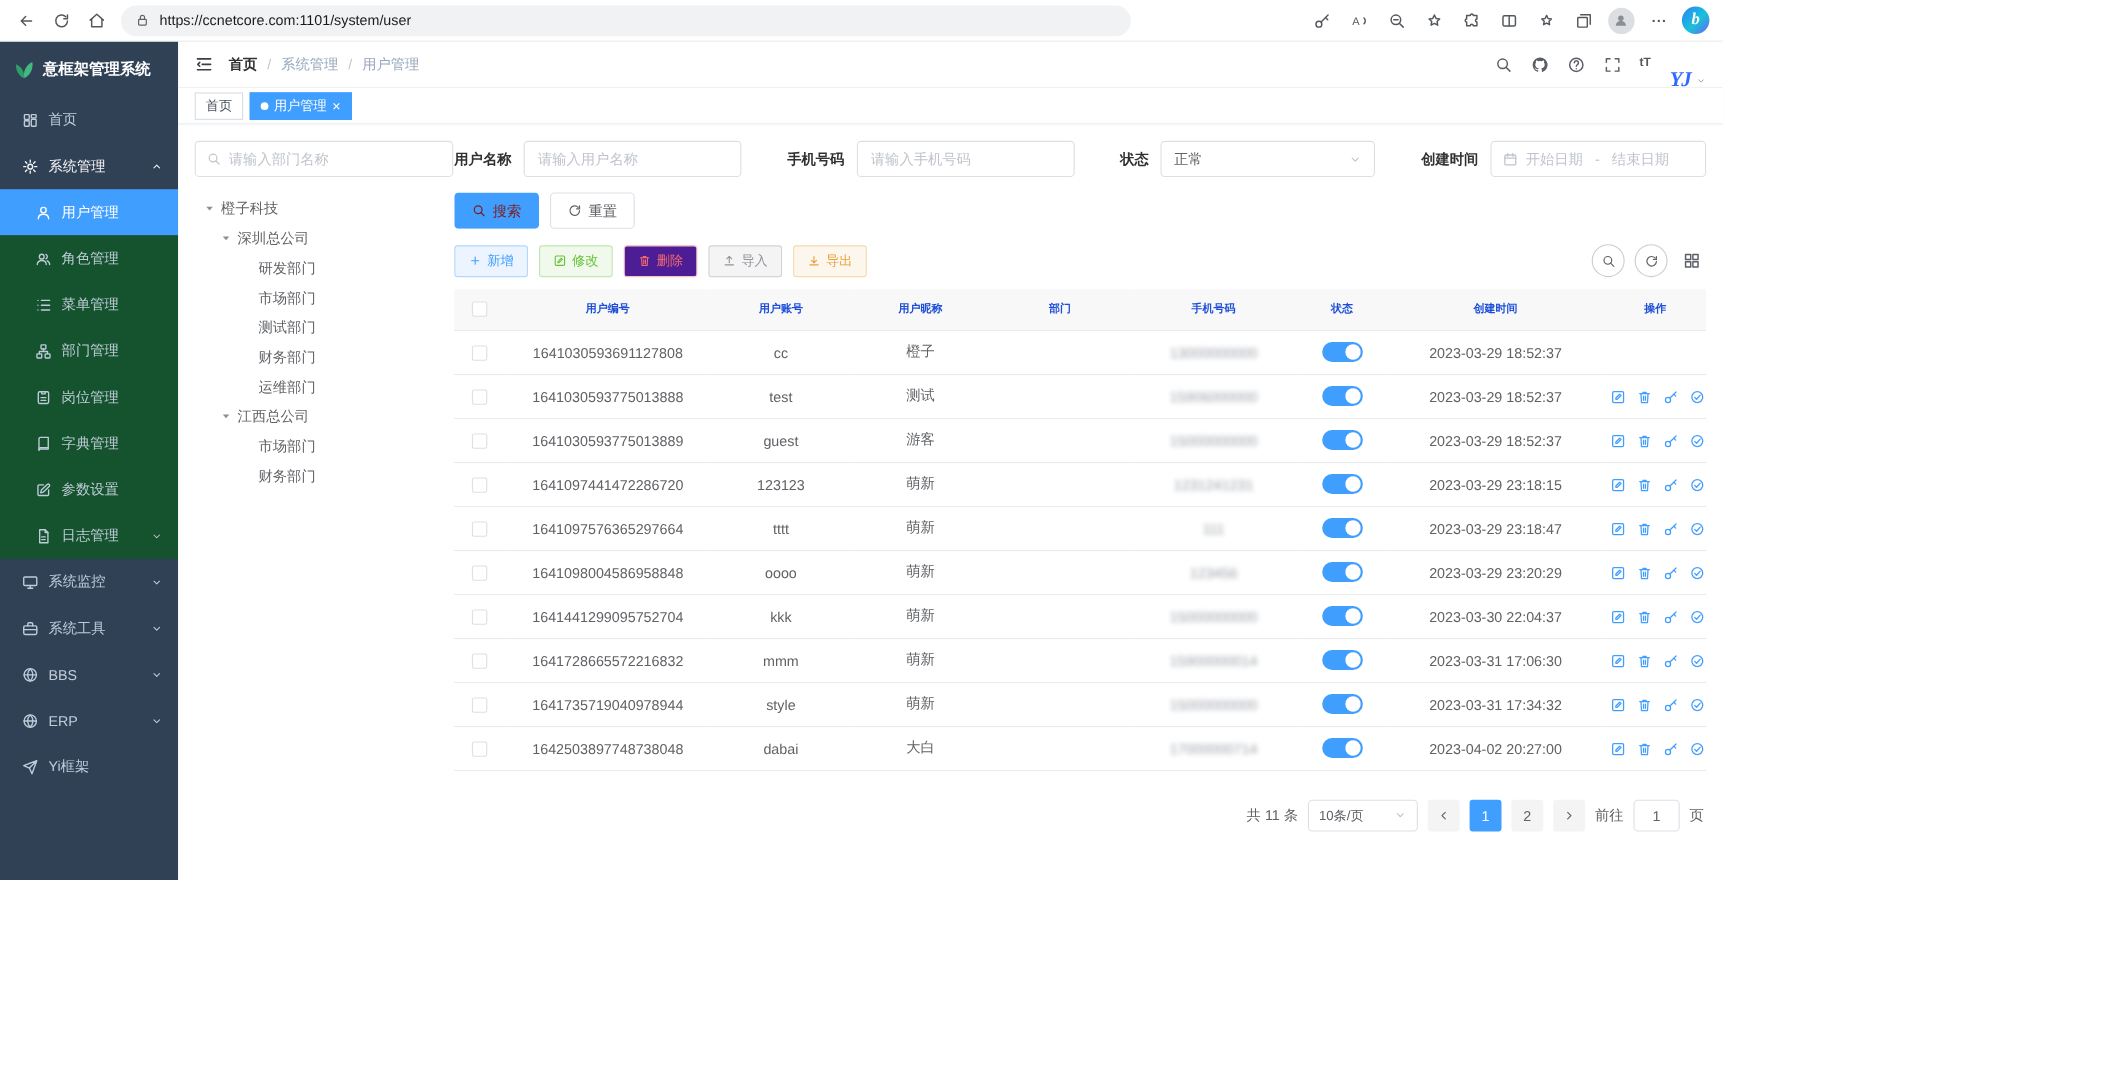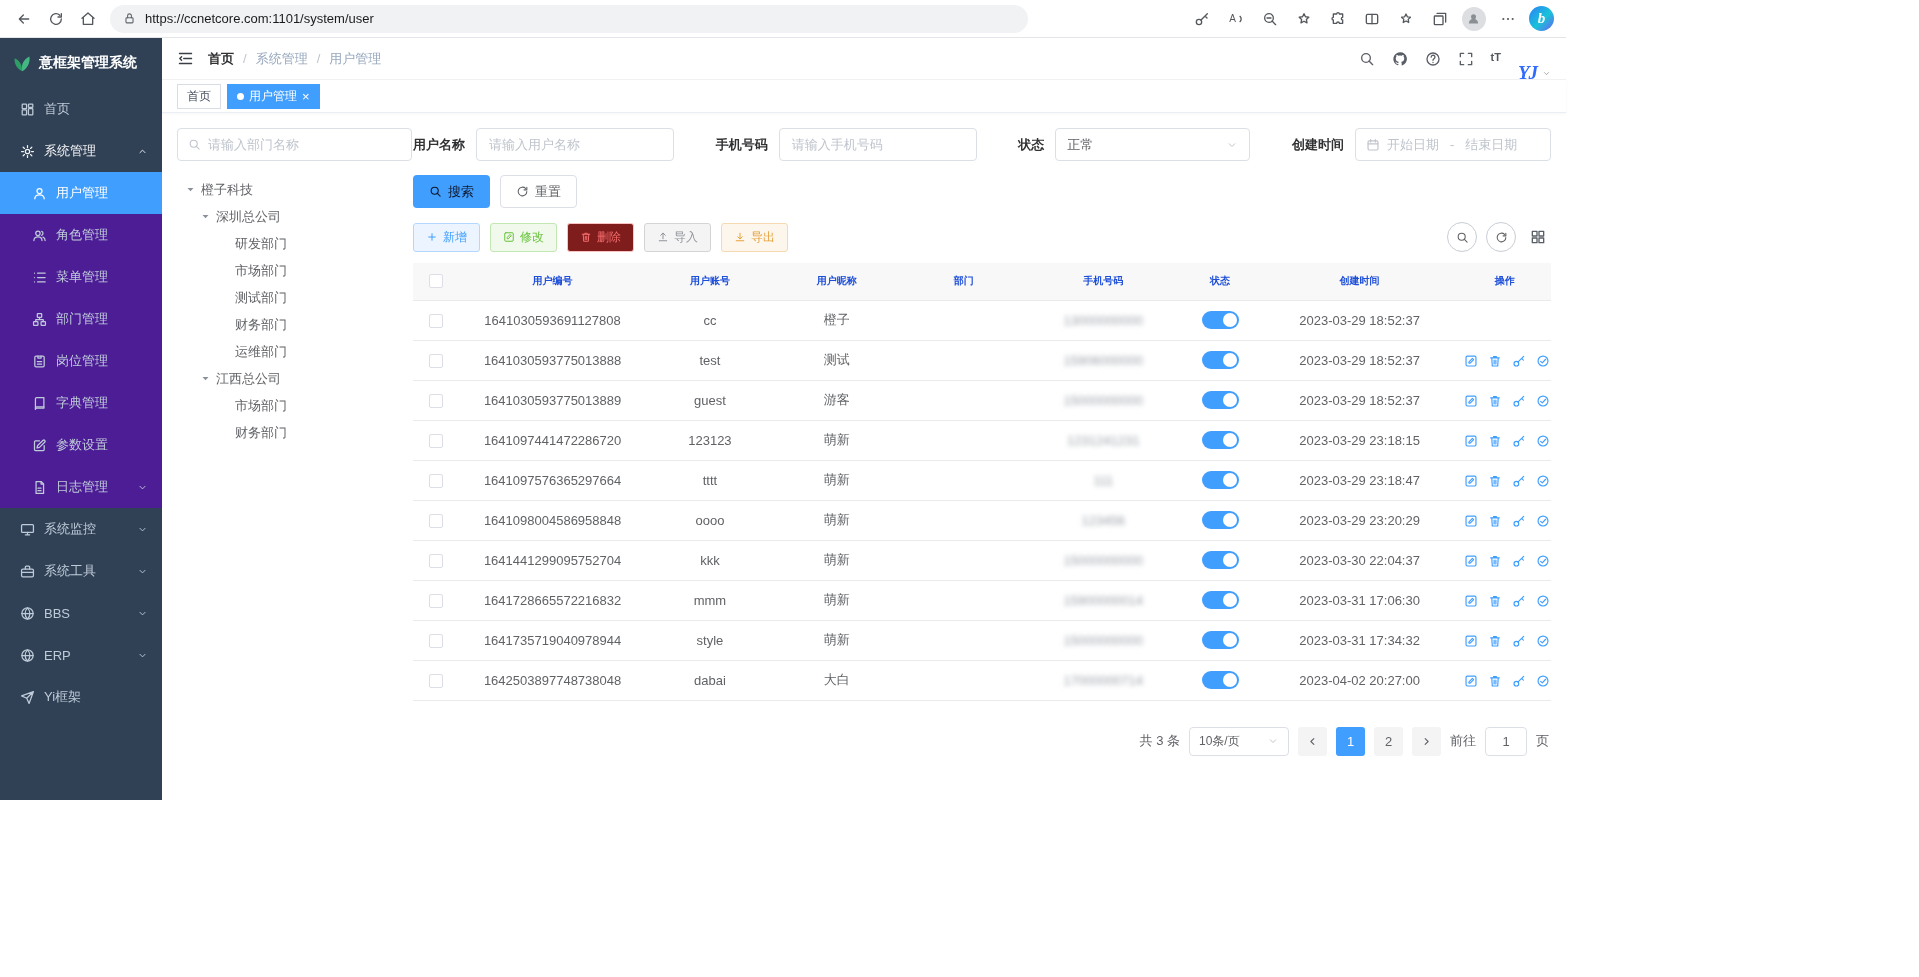--- a/index.html
+++ b/index.html
@@ -22,21 +22,21 @@
   .copilot{width:25px;height:25px;border-radius:50%;background:linear-gradient(135deg,#2d7ff9 0%,#18c3d8 55%,#6d5ef5 100%);color:#fff;display:flex;align-items:center;justify-content:center;font-weight:bold;font-style:italic;font-size:15px;font-family:"Liberation Serif",serif;}
 
   
   .app{display:flex;height:762px;background:#fff;}
   .sidebar{width:162px;background:#304156;flex-shrink:0;display:flex;flex-direction:column;overflow:hidden;}
   .logo{height:50px;display:flex;align-items:center;gap:7px;padding:0 12px;color:#fff;font-size:14px;font-weight:bold;white-space:nowrap;}
   .logo .icn{font-size:20px;display:flex;}
   .mi{height:42px;display:flex;align-items:center;gap:9px;padding:0 8px 0 20px;color:#bfcbd9;font-size:13px;cursor:pointer;white-space:nowrap;}
   .mi .icn{font-size:15px;display:flex;flex-shrink:0;}
   .mi.group{color:#f4f4f5;}
-  .mi.subitem{background:#4c1d95;padding-left:32px;}
+  .mi.subitem{background:#14532d;padding-left:32px;}
   .mi.subitem.active{background:#409eff;color:#fff;}
   .mi .arr{margin-left:auto;margin-right:6px;font-size:11px;display:flex;color:inherit;}
 
   .main{flex:1;display:flex;flex-direction:column;min-width:0;background:#fff;}
   .topbar{height:42px;display:flex;align-items:center;padding:0 15px;gap:14px;border-bottom:1px solid #f2f2f2;}
   .collapse{font-size:17px;color:#3a3f45;cursor:pointer;display:flex;}
   .breadcrumb{display:flex;align-items:center;gap:9px;font-size:13px;}
   .bc-item{color:#97a8be;cursor:pointer;}
   .bc-item.first{color:#303133;font-weight:bold;}
   .bc-sep{color:#c0c4cc;}
@@ -70,30 +70,30 @@
   .finput{width:198px;height:33px;border:1px solid #dcdfe6;border-radius:4px;padding:0 12px;font-size:13px;color:#606266;outline:none;font-family:inherit;}
   .fselect{width:195px;height:33px;border:1px solid #dcdfe6;border-radius:4px;display:flex;align-items:center;padding:0 11px;font-size:13px;color:#606266;cursor:pointer;}
   .sel-caret{margin-left:auto;font-size:12px;color:#c0c4cc;display:flex;}
   .fdate{width:196px;height:33px;border:1px solid #dcdfe6;border-radius:4px;display:flex;align-items:center;gap:7px;padding:0 10px;font-size:13px;color:#bfc4cc;cursor:pointer;}
   .dicn{font-size:14px;color:#c0c4cc;display:flex;}
   .dsep{color:#bfc4cc;margin:0 4px;}
 
   .btn-row{display:flex;gap:10px;margin-bottom:14px;}
   .btn{height:33px;border-radius:4px;display:inline-flex;align-items:center;gap:6px;padding:0 15px;font-size:13px;cursor:pointer;border:1px solid transparent;font-family:inherit;}
   .bic{font-size:13px;display:flex;}
-  .btn.primary{background:#409eff;color:#0f172a;text-align:center;}
+  .btn.primary{background:#409eff;color:#7f1d1d;text-align:center;}
   .btn.plain{background:#fff;border-color:#dcdfe6;color:#606266;}
 
   .toolbar-row{display:flex;align-items:center;margin-bottom:11px;}
   .toolbtns{display:flex;gap:10px;}
   .tbtn{height:29px;border-radius:3px;display:inline-flex;align-items:center;gap:5px;padding:0 12px;font-size:12px;cursor:pointer;border:1px solid;font-family:inherit;}
   .tic{font-size:12px;display:flex;}
   .tbtn.add{background:#ecf5ff;border-color:#b3d8ff;color:#409eff;}
   .tbtn.edit{background:#f0f9eb;border-color:#c2e7b0;color:#67c23a;}
-  .tbtn.del{background:#7f1d1d;border-color:#fbc4c4;color:#f56c6c;}
+  .tbtn.del{background:#4c1d95;border-color:#fbc4c4;color:#f56c6c;}
   .tbtn.imp{background:#f4f4f5;border-color:#d3d4d6;color:#909399;}
   .tbtn.exp{background:#fdf6ec;border-color:#f5dab1;color:#e6a23c;}
   .tool-right{margin-left:auto;display:flex;align-items:center;gap:9px;}
   .circle-btn{width:30px;height:30px;border-radius:50%;border:1px solid #c8cdd4;display:flex;align-items:center;justify-content:center;color:#606266;cursor:pointer;background:#fff;}
   .cicn{display:flex;font-size:13px;}
   .grid-btn{width:26px;height:26px;display:flex;align-items:center;justify-content:center;color:#5a5e66;cursor:pointer;}
   .grid-btn .cicn{font-size:16px;}
 
   .utable{width:100%;border-collapse:collapse;table-layout:fixed;}
   .utable th{background:#f8f8f9;height:37px;font-size:10px;color:#1d4ed8;font-weight:bold;border-bottom:1px solid #e8eaec;text-align:center;}
@@ -961,21 +961,21 @@
                       <svg viewBox="0 0 24 24" fill="none" stroke="currentColor" stroke-width="2" stroke-linecap="round" stroke-linejoin="round">
                         <circle cx="12" cy="12" r="8.5"></circle>
                         <path d="M8 12.5l2.8 2.8 5.7-6.3"></path>
                       </svg>
                     </span></td>
     </tr>
               </tbody>
           </table>
 
           <div class="pagination">
-            <span class="ptotal">共 3 条</span>
+            <span class="ptotal">共 11 条</span>
             <div class="psel">
               <span>10条/页</span>
               <span class="sel-caret">
                   <svg viewBox="0 0 24 24" fill="none" stroke="currentColor" stroke-width="2" stroke-linecap="round" stroke-linejoin="round">
                     <path d="M6.5 9.5l5.5 5.5 5.5-5.5"></path>
                   </svg>
                 </span>
             </div>
             <span class="pbtn">
                 <span class="cicn">

